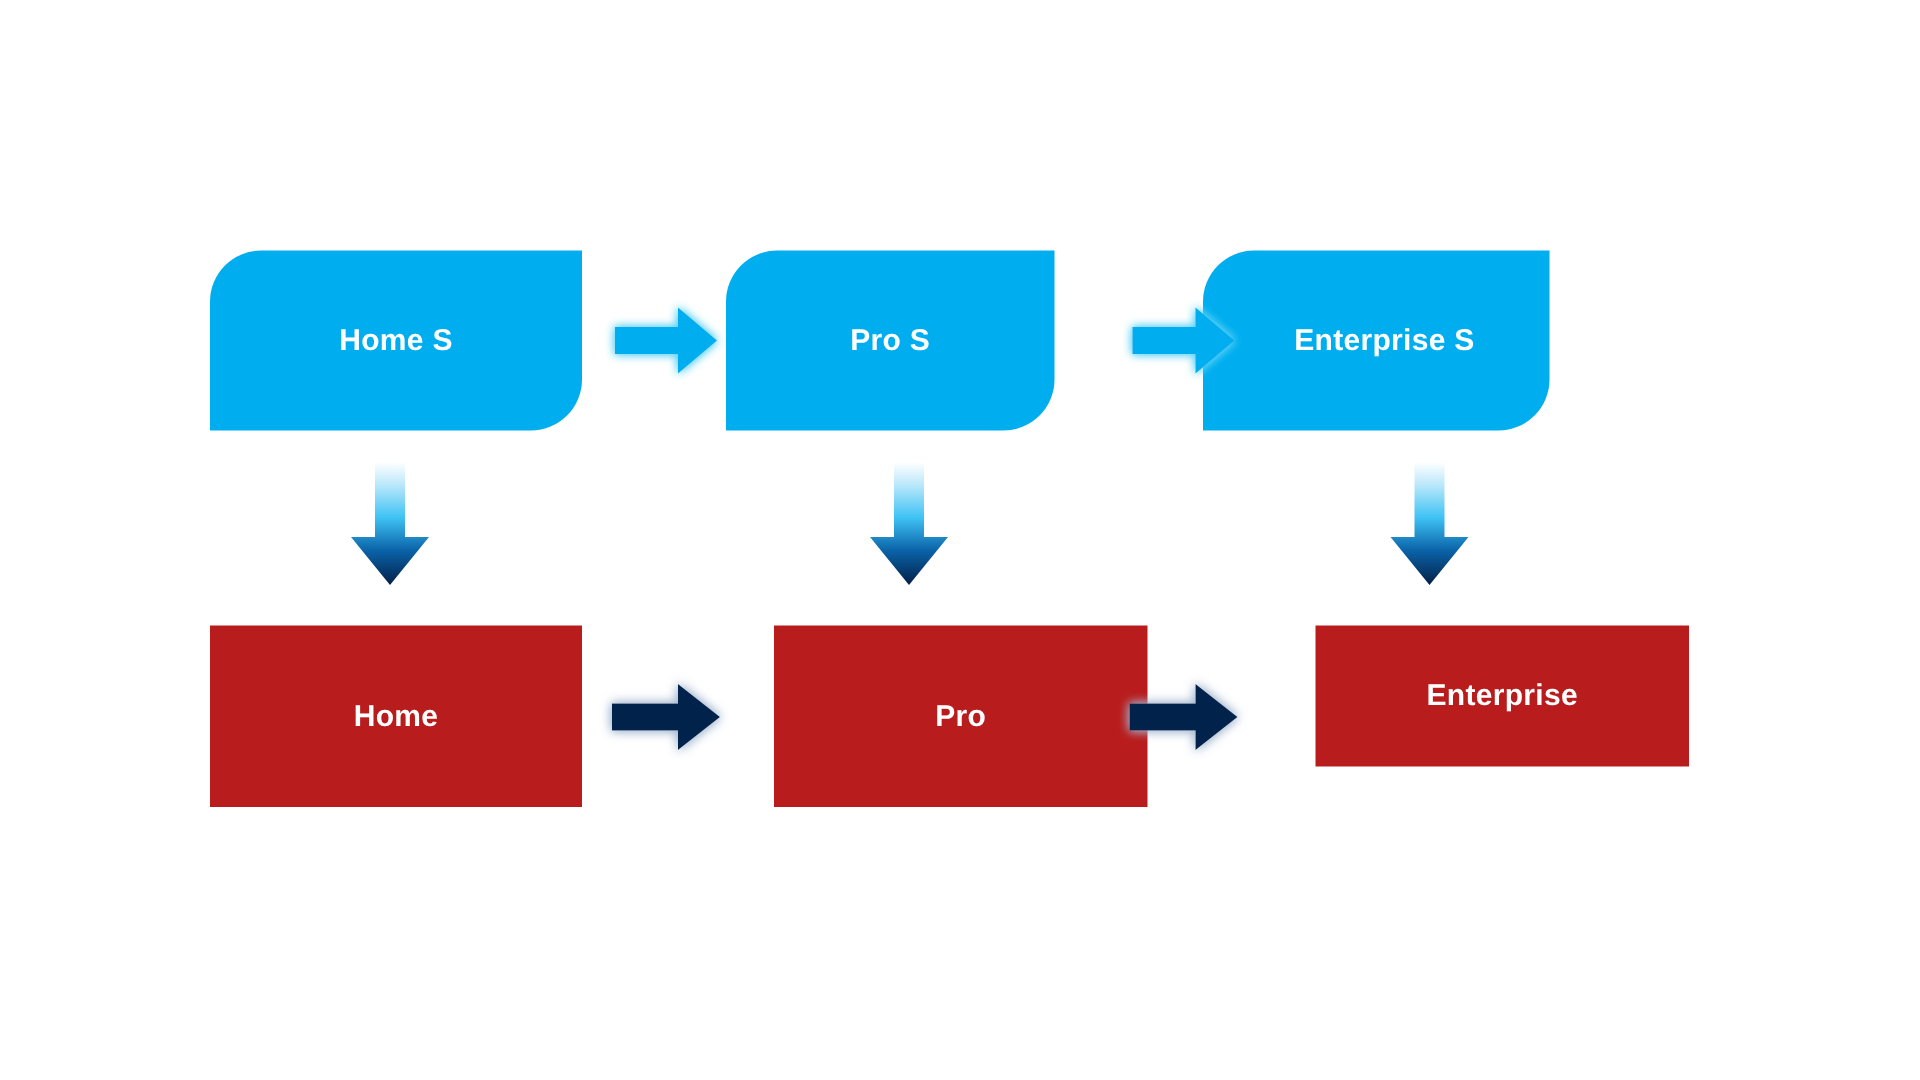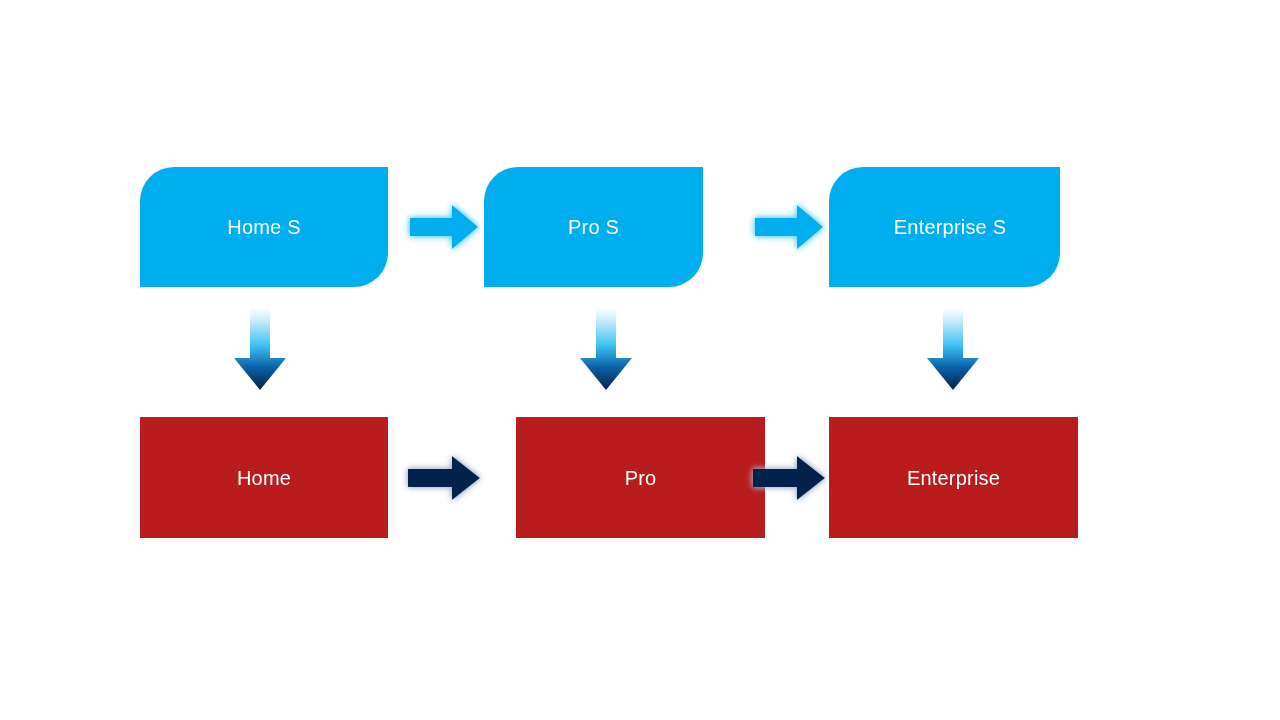--- a/index.html
+++ b/index.html
@@ -28,21 +28,21 @@
     display: flex;
     align-items: center;
     justify-content: center;
     box-sizing: border-box;
   }
 
   .node-box .node-label {
     color: #ffffff;
     font-family: "Liberation Sans", sans-serif;
     font-size: 20px;
-    font-weight: 400;
+    font-weight: 700;
     letter-spacing: 0.2px;
     line-height: 1;
     white-space: nowrap;
     text-align: center;
   }
 
   
   .node-top {
     background: #00AEEF;
     border-radius: 34px 0 34px 0;
@@ -79,21 +79,21 @@
 <div id="canvas">
 
   <div class="node-box node-top" style="left:140px; top:167px; width:248px; height:120px;">
     <span class="node-label">Home S</span>
   </div>
 
   <div class="node-box node-top" style="left:484px; top:167px; width:219px; height:120px;">
     <span class="node-label">Pro S</span>
   </div>
 
-  <div class="node-box node-top" style="left:829px; top:167px; width:231px; height:120px;padding-left:11px;">
+  <div class="node-box node-top" style="left:802px; top:167px; width:231px; height:120px;padding-left:11px;">
     <span class="node-label">Enterprise S</span>
   </div>
 
   <div class="arrow-right" style="left:408px; top:202px; width:72px; height:50px;">
     <svg width="72" height="50" viewBox="0 0 72 50">
       <defs>
         <filter id="cyanGlow" x="-60%" y="-60%" width="220%" height="220%">
           <feGaussianBlur in="SourceAlpha" stdDeviation="3.2" result="b"></feGaussianBlur>
           <feFlood flood-color="#5FD3F7" flood-opacity="0.95"></feFlood>
           <feComposite in2="b" operator="in" result="glow"></feComposite>
@@ -172,21 +172,21 @@
   </div>
 
   <div class="node-box node-bottom" style="left:140px; top:417px; width:248px; height:121px;">
     <span class="node-label">Home</span>
   </div>
 
   <div class="node-box node-bottom" style="left:484px; top:417px; width:249px; height:121px;margin-left:32px;">
     <span class="node-label">Pro</span>
   </div>
 
-  <div class="node-box node-bottom" style="left:829px; top:417px; width:249px; height:121px;">
+  <div class="node-box node-bottom" style="left:877px; top:417px; width:249px; height:94px;">
     <span class="node-label">Enterprise</span>
   </div>
 
   <div class="arrow-right" style="left:404px; top:453px; width:80px; height:50px;">
     <svg width="80" height="50" viewBox="0 0 80 50">
       <defs>
         <filter id="navyGlow" x="-60%" y="-60%" width="220%" height="220%">
           <feGaussianBlur in="SourceAlpha" stdDeviation="3.4" result="b"></feGaussianBlur>
           <feFlood flood-color="#9FB4CE" flood-opacity="0.85"></feFlood>
           <feComposite in2="b" operator="in" result="glow"></feComposite>

